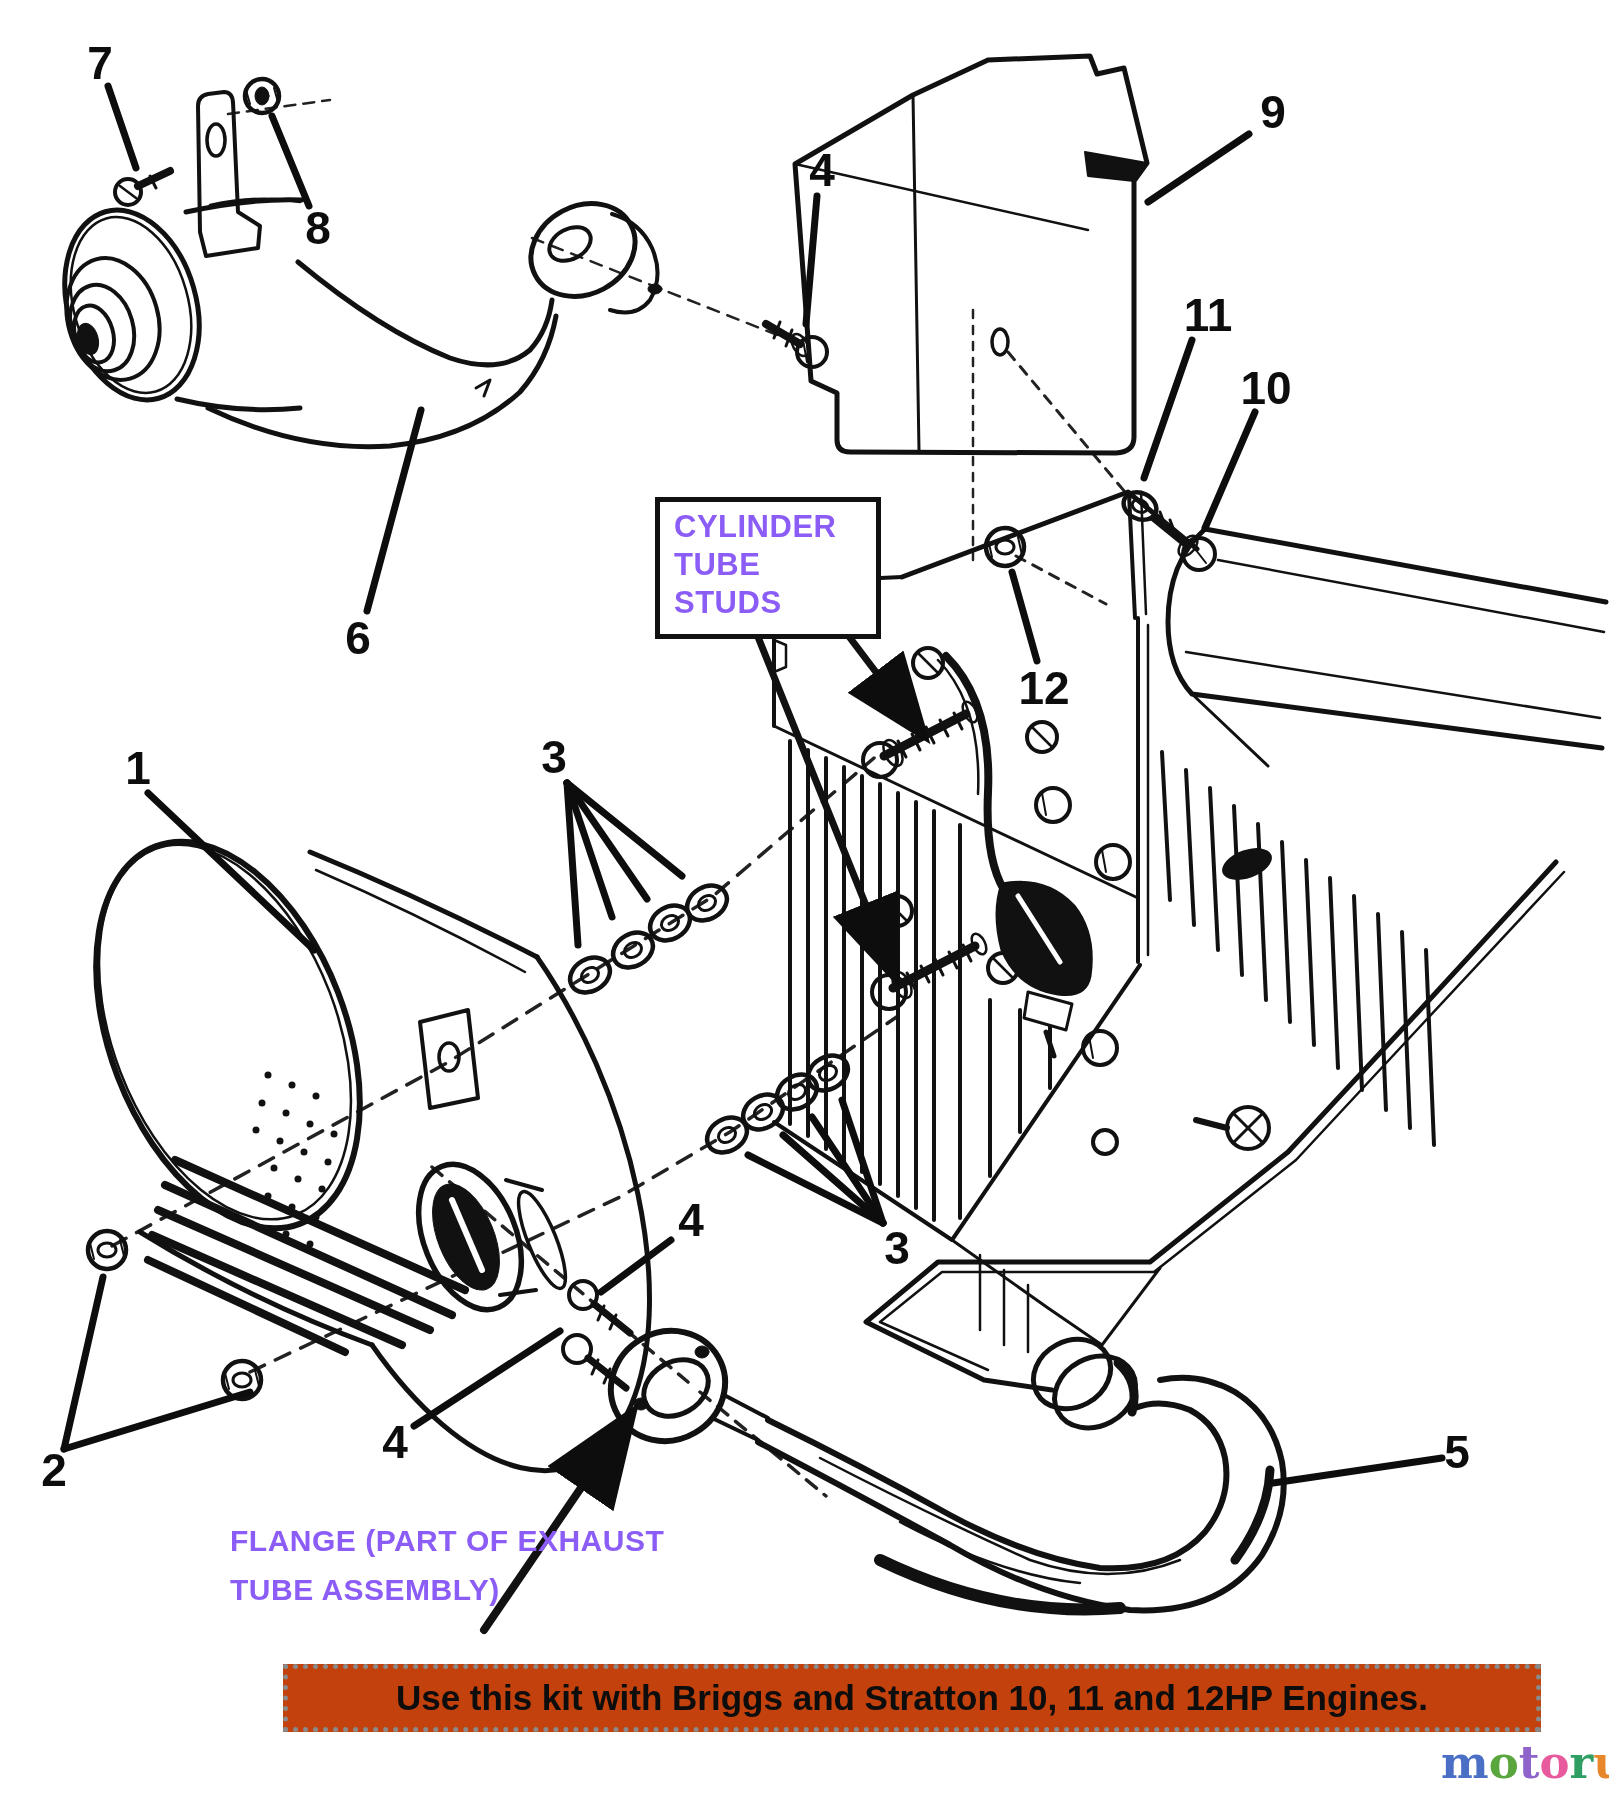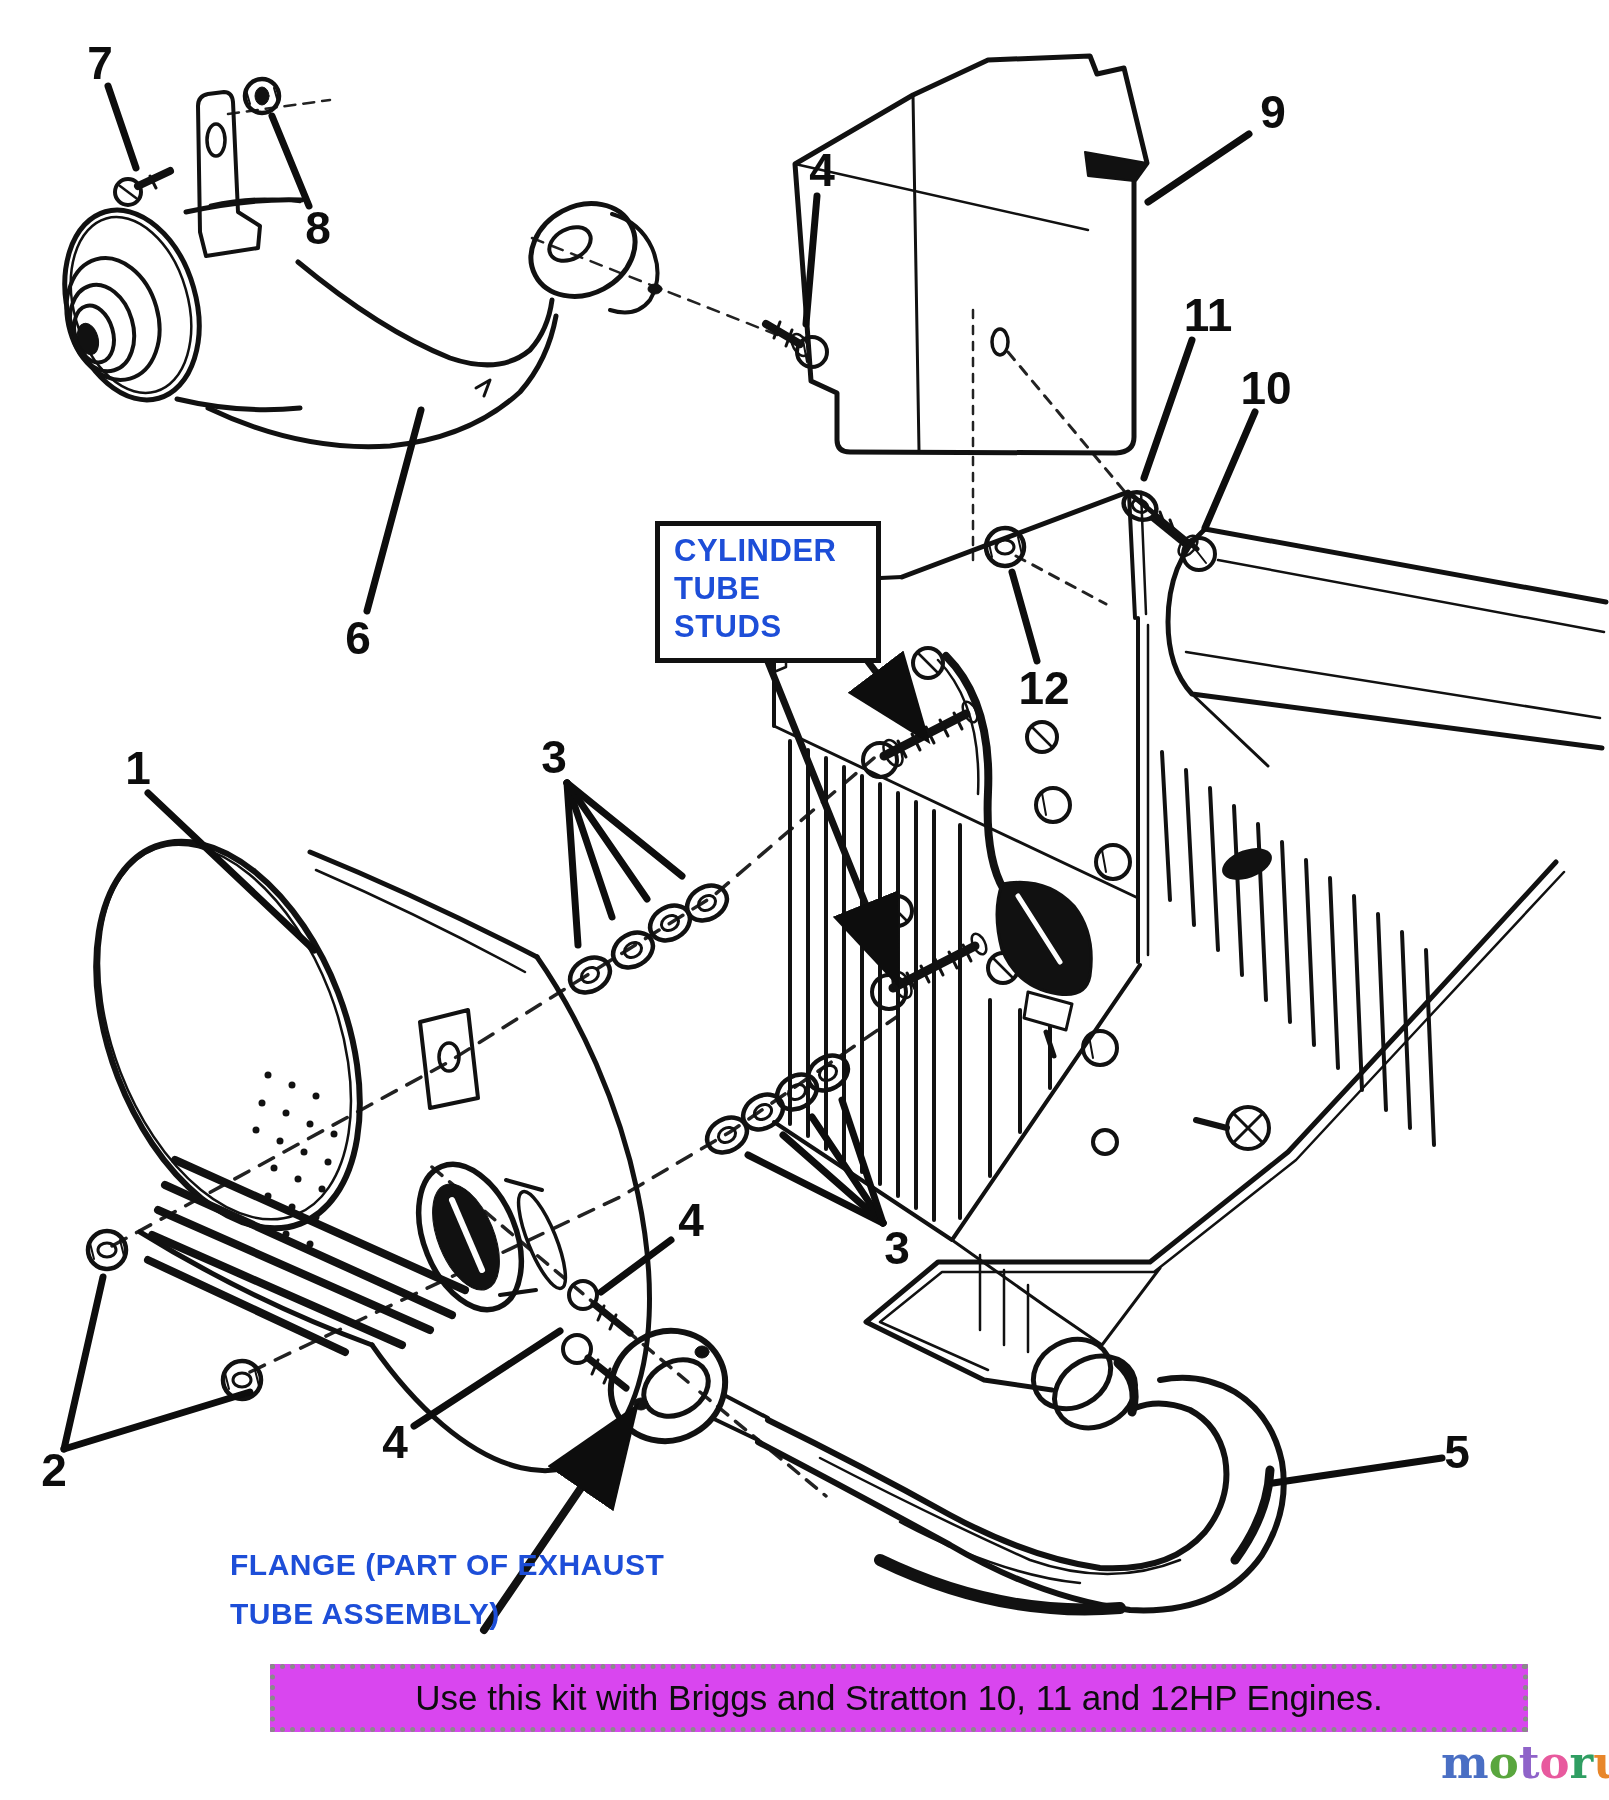--- a/index.html
+++ b/index.html
@@ -1,25 +1,25 @@
 <!DOCTYPE html>
 <html><head>
 <meta charset="utf-8">
 <style>
   html,body{margin:0;padding:0;background:#fff;}
   .stage{position:relative;width:1609px;height:1800px;background:#ffffff;overflow:hidden;
          font-family:"Liberation Sans", sans-serif;}
   svg{position:absolute;left:0;top:0;}
-  .callout{position:absolute;color:#1d4ed8;font-weight:bold;margin-top:24px;}
+  .callout{position:absolute;color:#8b5cf6;font-weight:bold;}
   .callout.cyl{left:655px;top:497px;width:202px;height:126px;border:5px solid #111;
                padding:6px 0 0 14px;font-size:31px;line-height:38px;letter-spacing:.5px;background:#fff;}
   .callout.flg{left:230px;top:1516px;font-size:30px;line-height:49px;letter-spacing:.5px;}
-  .caption-box{position:absolute;left:270px;top:1664px;width:1258px;height:68px;
+  .caption-box{position:absolute;left:283px;top:1664px;width:1258px;height:68px;
                border:5px dotted #8a8a8a;box-sizing:border-box;display:flex;align-items:center;
-               justify-content:center;font-size:35px;font-weight:normal;color:#0d0d0d;background:#d946ef;}
+               justify-content:center;font-size:35px;font-weight:bold;color:#0d0d0d;background:#c2410c;}
   .watermark{position:absolute;left:1441px;top:1736px;font-family:"DejaVu Serif", serif;
              font-weight:bold;font-size:45px;white-space:nowrap;}
   .lbl{font-family:"Liberation Sans", sans-serif;font-weight:bold;font-size:46px;fill:#0d0d0d;}
 </style>
 </head>
 <body>
 
 <div class="stage">
 
 <svg width="1609" height="1800" viewBox="0 0 1609 1800">

